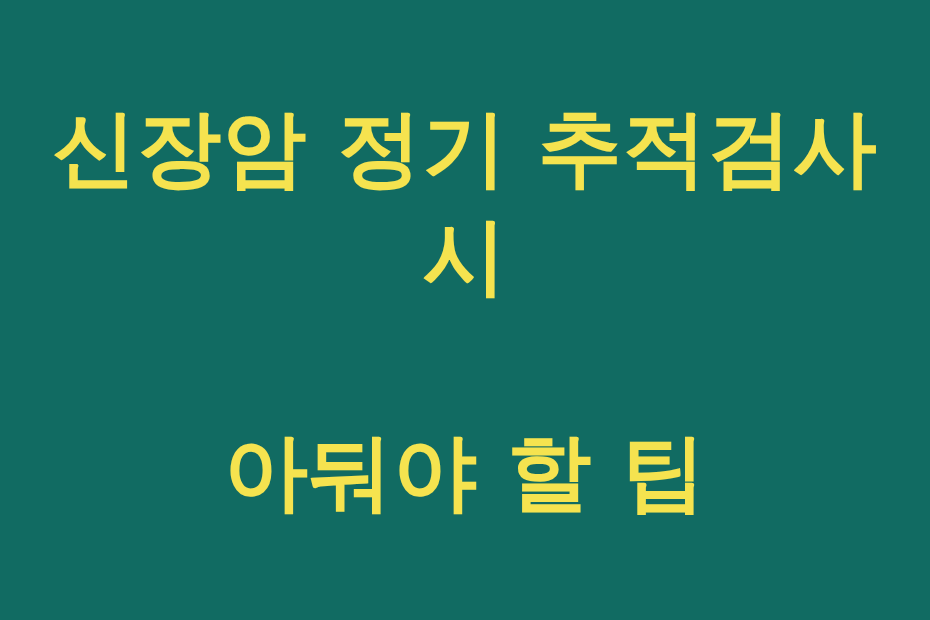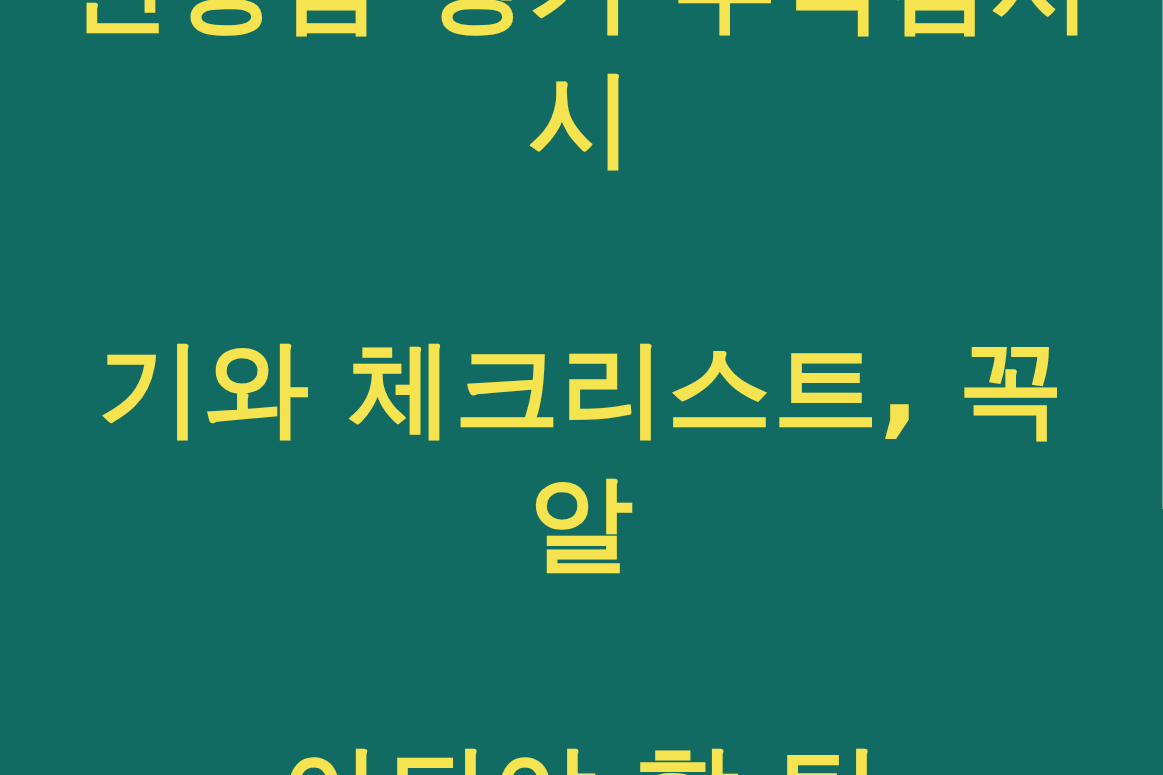--- a/index.html
+++ b/index.html
@@ -47,16 +47,15 @@
   .hl-line.wide {
     letter-spacing: 1px;
   }
 </style>
 </head>
 <body>
 
 <div id="card" style="background: rgb(17, 107, 98);">
   <h1 id="headline" style="color: rgb(245, 227, 79);">
     <span class="hl-line wide">신장암 정기 추적검사 시</span>
-    <span class="hl-line wide">기와 체크리스트, 꼭 알</span>
     <span class="hl-line">아둬야 할 팁</span>
   </h1>
 </div>
 
 </body></html>

